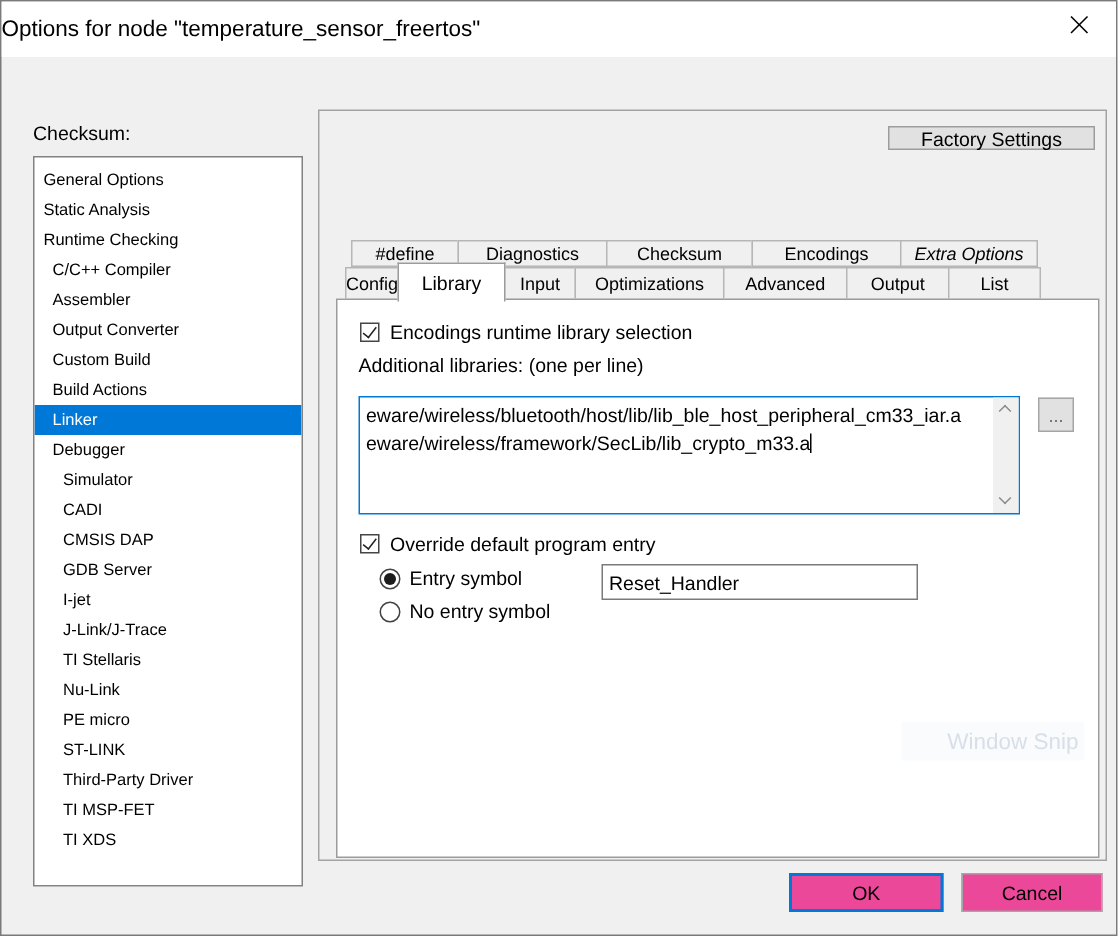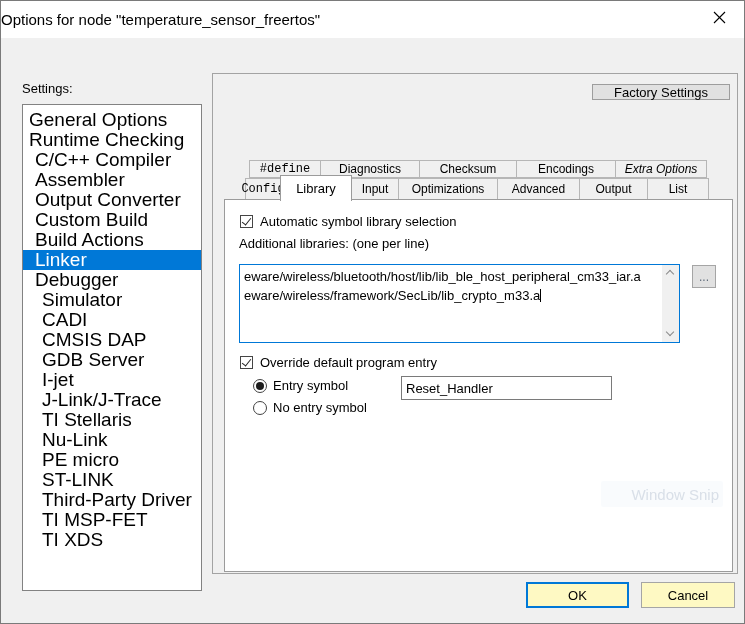--- a/index.html
+++ b/index.html
@@ -22,21 +22,21 @@
     display:flex; align-items:center; justify-content:center; cursor:pointer;
   }
 
   
   .category-label { position:absolute; left:21px; top:80px; font-size:13px; color:#000; }
   .category-list {
     position:absolute; left:21px; top:103px; width:180px; height:487px;
     background:#ffffff; border:1px solid #828282; padding-top:5px; overflow:hidden;
   }
   .list-item {
-    height:20px; line-height:20px; font-size:19px; color:#000;
+    height:20px; line-height:20px; font-size:11px; color:#000;
     white-space:nowrap; cursor:default;
   }
   .list-item.ind0 { padding-left:6px; }
   .list-item.ind1 { padding-left:12px; }
   .list-item.ind2 { padding-left:19px; }
   .list-item.selected { background:#0078d7; color:#ffffff; }
 
   
   .groupbox {
     position:absolute; left:211px; top:72px; width:526px; height:501px;
@@ -50,21 +50,21 @@
 
   
   .tabs-row { position:absolute; display:flex; }
   .tabs-row1 { left:21px; top:86px; height:18px; }
   .tabs-row2 { left:17px; top:104px; height:22px; }
   .tab {
     background:#f0f0f0; border:1px solid #b6b6b6; margin-left:-1px;
     font-size:12px; color:#000; display:flex; align-items:center; justify-content:center;
     white-space:nowrap; cursor:pointer; height:100%;
   }
-  .tabs-row .tab:first-child { margin-left:15px;font-family:Liberation Mono, monospace; }
+  .tabs-row .tab:first-child { margin-left:0; }
   .tab.active {
     position:relative; top:-3px; height:26px; background:#ffffff;
     border:1px solid #9b9b9b; border-bottom:none; z-index:6; font-size:13px;
   }
 
   
   .tab-card {
     position:absolute; left:11px; top:125px; width:509px; height:373px;
     background:#ffffff; border:1px solid #9b9b9b; z-index:2;
   }
@@ -127,21 +127,21 @@
 
   .watermark {
     position:absolute; left:376px; top:281px; width:122px; height:26px;
     background:rgba(248,250,253,0.85); border-radius:2px;
     display:flex; align-items:center; justify-content:flex-end; padding-right:4px;
     font-size:15px; color:rgba(205,213,224,0.75); pointer-events:none; white-space:nowrap;
   }
 
   
   .btn {
-    position:absolute; height:26px; background:#fef9c3; font-size:13px; color:#000;
+    position:absolute; height:26px; background:#ec4899; font-size:13px; color:#000;
     display:flex; align-items:center; justify-content:center; cursor:pointer;
   }
   .ok-btn { left:525px; top:581px; width:103px; border:2px solid #0078d7; }
   .cancel-btn { left:640px; top:581px; width:94px; border:1px solid #a5a5a5; }
 </style>
 </head>
 <body>
 
 <div class="dialog">
 
@@ -150,23 +150,24 @@
     <div class="close-btn">
       <span>
         <svg width="13" height="13" viewBox="0 0 13 13">
           <line x1="1" y1="1" x2="12" y2="12" stroke="#000" stroke-width="1.1"></line>
           <line x1="12" y1="1" x2="1" y2="12" stroke="#000" stroke-width="1.1"></line>
         </svg>
       </span>
     </div>
   </div>
 
-  <div class="category-label">Settings:</div>
+  <div class="category-label">Checksum:</div>
   <div class="category-list">
       <div class="list-item ind0">General Options</div>
+      <div class="list-item ind0">Static Analysis</div>
       <div class="list-item ind0">Runtime Checking</div>
       <div class="list-item ind1">C/C++ Compiler</div>
       <div class="list-item ind1">Assembler</div>
       <div class="list-item ind1">Output Converter</div>
       <div class="list-item ind1">Custom Build</div>
       <div class="list-item ind1">Build Actions</div>
       <div class="list-item ind1 selected">Linker</div>
       <div class="list-item ind1">Debugger</div>
       <div class="list-item ind2">Simulator</div>
       <div class="list-item ind2">CADI</div>
@@ -201,21 +202,21 @@
         <div class="tab" style="width: 100px;">Optimizations</div>
         <div class="tab" style="width: 83px;">Advanced</div>
         <div class="tab" style="width: 69px;">Output</div>
         <div class="tab" style="width: 62px;">List</div>
       </div>
 
     <div class="tab-card">
 
       <div class="check-row" style="left:15px; top:14px;">
         <span class="checkbox checked"></span>
-        <span class="lbl">Automatic symbol library selection</span>
+        <span class="lbl">Encodings runtime library selection</span>
       </div>
 
       <div class="static-label" style="left:14px; top:36px;">Additional libraries: (one per line)</div>
 
       <div class="libs-box">
         <div class="libs-content">
             <div class="lib-line">eware/wireless/bluetooth/host/lib/lib_ble_host_peripheral_cm33_iar.a</div>
             <div class="lib-line">eware/wireless/framework/SecLib/lib_crypto_m33.a<span class="caret"></span></div>
           </div>
         <div class="libs-scrollbar">

